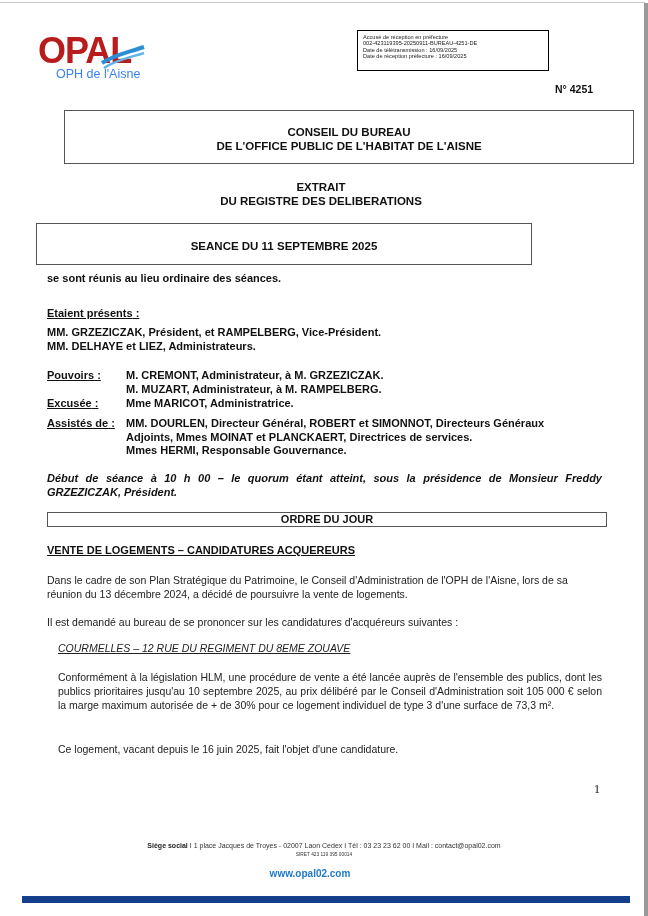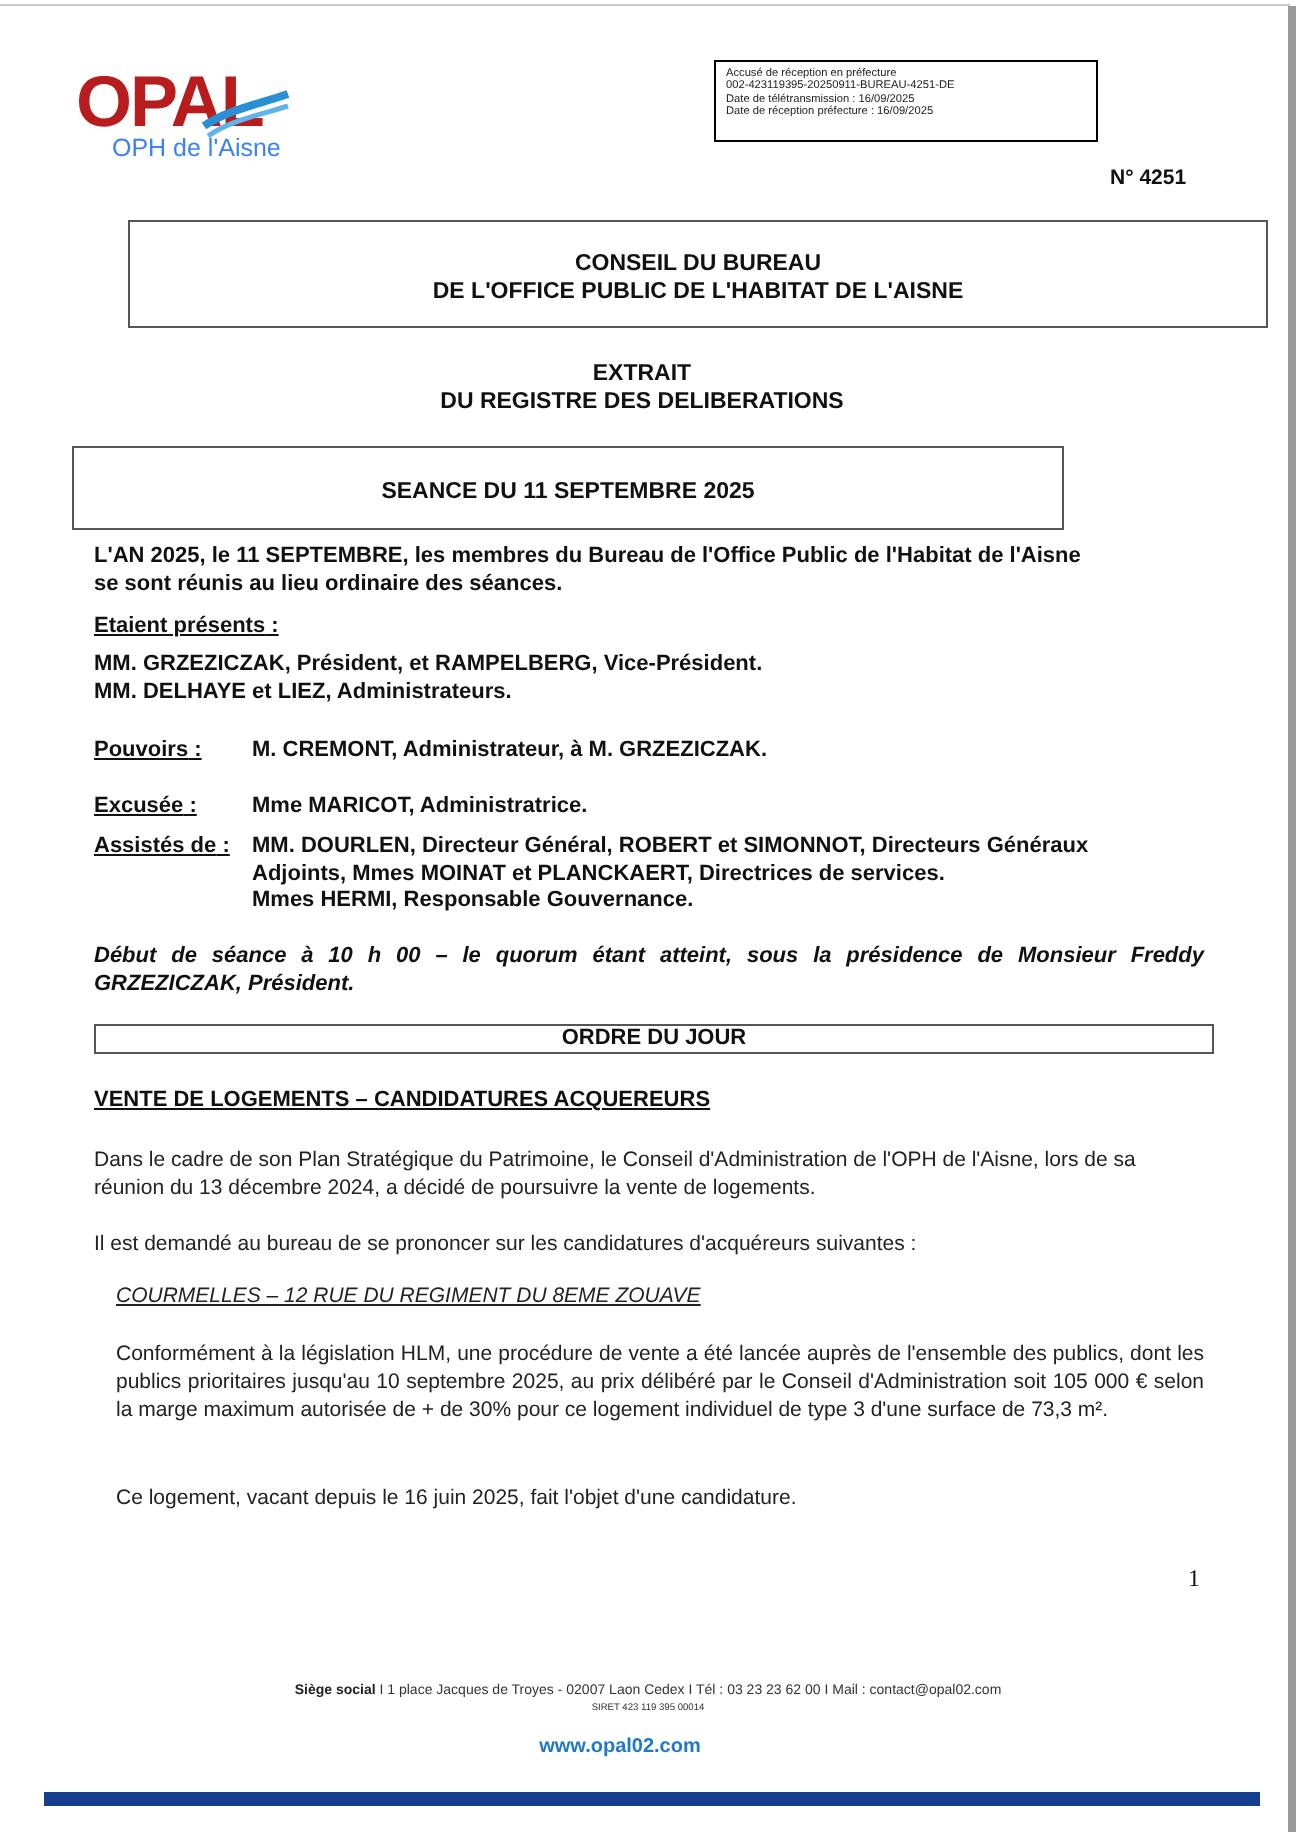--- a/index.html
+++ b/index.html
@@ -89,35 +89,35 @@
 <div class="extrait">
   <div>EXTRAIT</div>
   <div>DU REGISTRE DES DELIBERATIONS</div>
 </div>
 
 <div class="boxed box-seance">
   <div>SEANCE DU 11 SEPTEMBRE 2025</div>
 </div>
 
 <div class="body-bold intro">
-  <div>L'AN 2025, le 11 SEPTEMBRE, les membres du Bureau de l'Office Public de l'Habitat de l'Aisne</div>
   <div>se sont réunis au lieu ordinaire des séances.</div>
 </div>
 
 <div class="body-bold presents-label"><span>Etaient présents</span><span class="colon"> :</span></div>
 
 <div class="body-bold presents">
   <div>MM. GRZEZICZAK, Président, et RAMPELBERG, Vice-Président.</div>
   <div>MM. DELHAYE et LIEZ, Administrateurs.</div>
 </div>
 
 <div class="labeled-row row-pouvoirs">
   <span class="lbl"><span>Pouvoirs</span><span class="sep"> :</span></span>
   <div class="val">
     <div>M. CREMONT, Administrateur, à M. GRZEZICZAK.</div>
+    <div>M. MUZART, Administrateur, à M. RAMPELBERG.</div>
   </div>
 </div>
 
 <div class="labeled-row row-excusee">
   <span class="lbl"><span>Excusée</span><span class="sep"> :</span></span>
   <div class="val">Mme MARICOT, Administratrice.</div>
 </div>
 
 <div class="labeled-row row-assistes">
   <span class="lbl"><span>Assistés de</span><span class="sep"> :</span></span>

